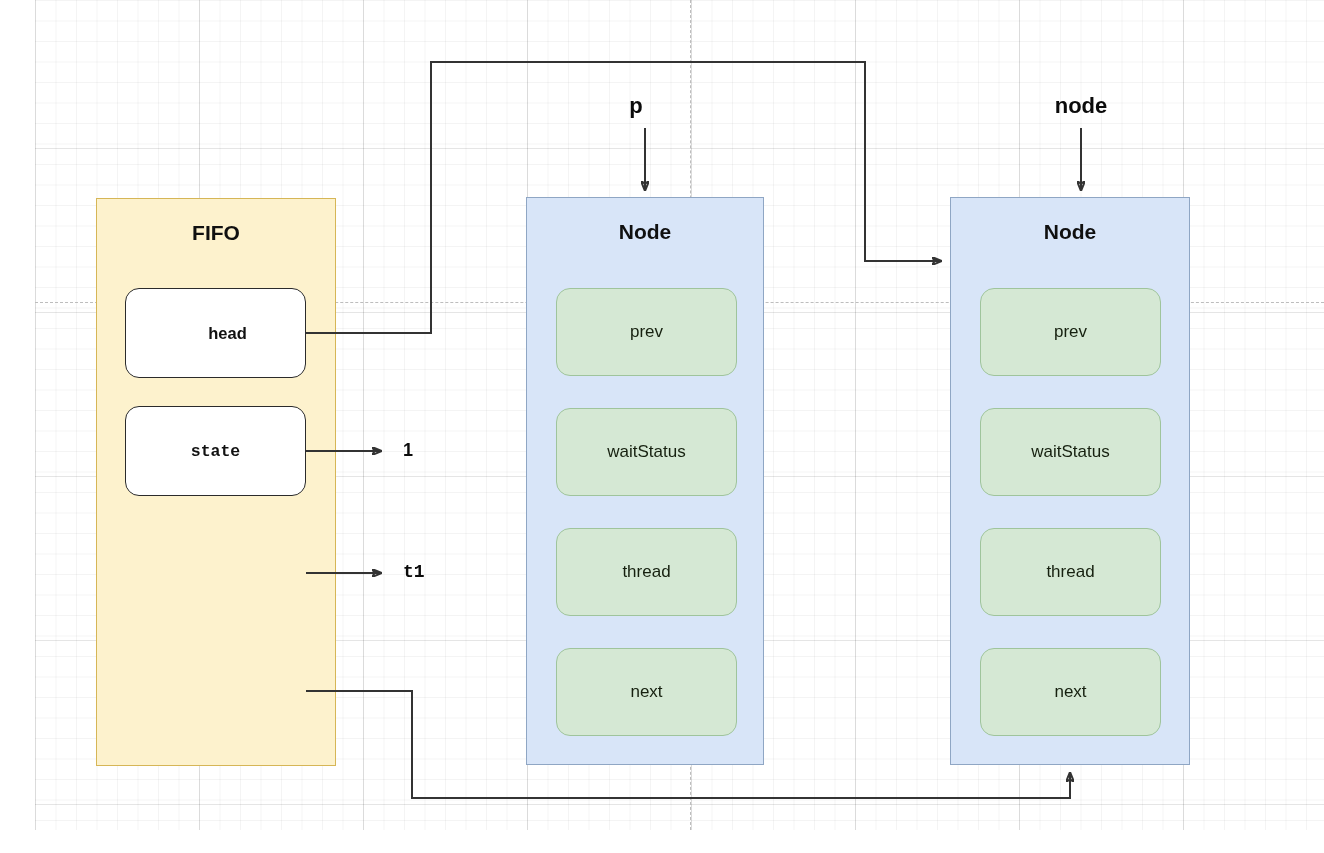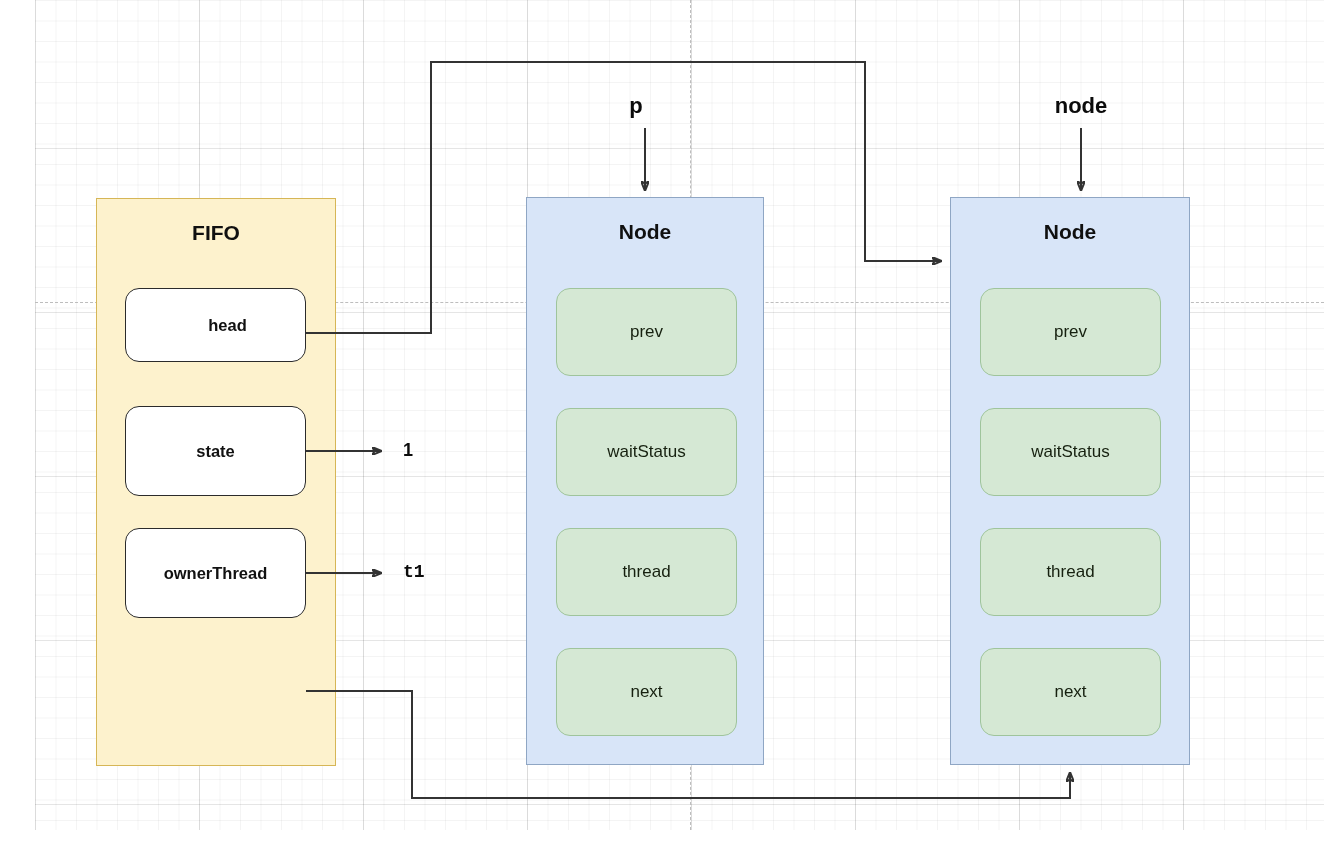--- a/index.html
+++ b/index.html
@@ -139,23 +139,22 @@
 <div id="stage">
 
   <div id="canvas"></div>
   <div class="axis-h" style="top:302px;"></div>
   <div class="axis-v" style="left:690px;"></div>
 
   <div class="container-box fifo-box" style="left:96px; top:198px; width:240px; height:568px;">
     <div class="container-title" style="top:22px;">FIFO</div>
   </div>
 
-  <div class="chip chip-white" style="left:125px; top:288px; width:181px; height:74px;padding-left:24px;">head</div>
-  <div class="chip chip-white" style="left:125px; top:406px; width:181px; height:90px;">state</div>
-  <div class="chip chip-white" style="left:125px; top:528px; width:181px; height:90px;">ownerThread</div>
+  <div class="chip chip-white" style="left:125px; top:288px; width:181px; height:90px;padding-left:24px;">head</div>
+  <div class="chip chip-white" style="left:125px; top:406px; width:181px; height:90px;font-family:Liberation Mono, monospace;">state</div>
 
   <div class="container-box node-box" style="left:526px; top:197px; width:238px; height:568px;">
     <div class="container-title" style="top:22px;">Node</div>
   </div>
 
   <div class="chip chip-green" style="left:556px; top:288px; width:181px; height:88px;">prev</div>
   <div class="chip chip-green" style="left:556px; top:408px; width:181px; height:88px;">waitStatus</div>
   <div class="chip chip-green" style="left:556px; top:528px; width:181px; height:88px;">thread</div>
   <div class="chip chip-green" style="left:556px; top:648px; width:181px; height:88px;">next</div>
 

